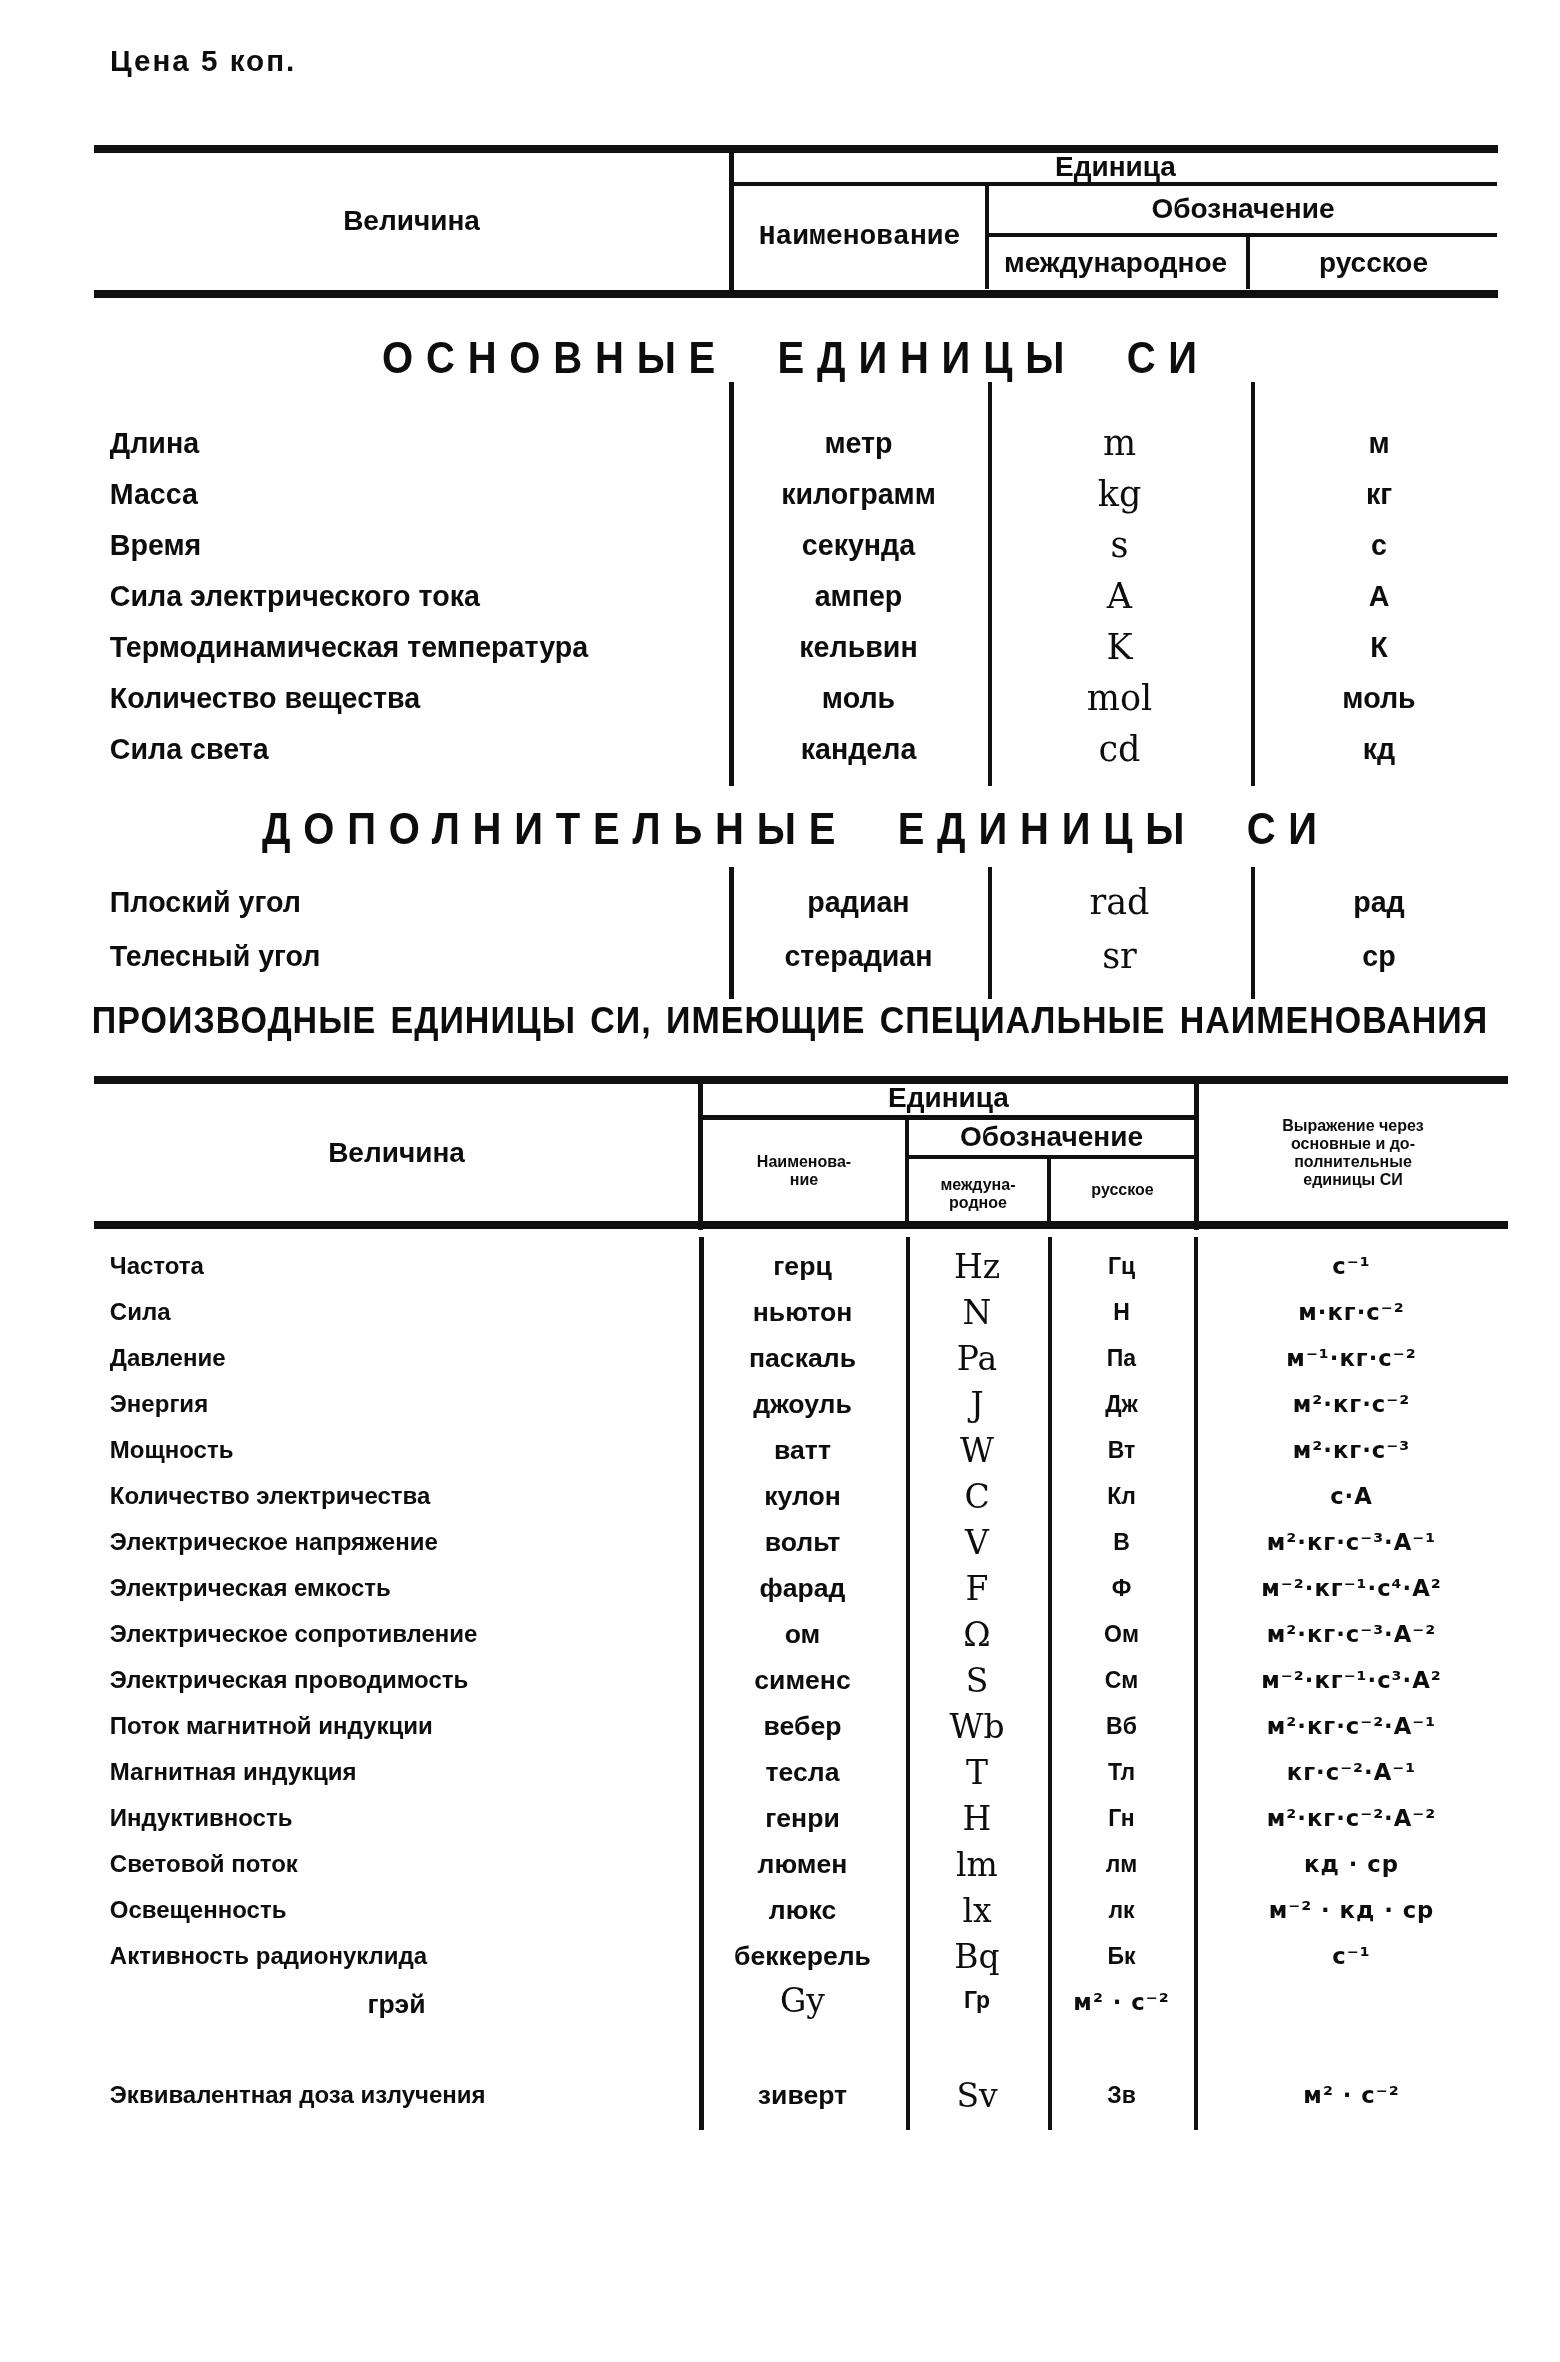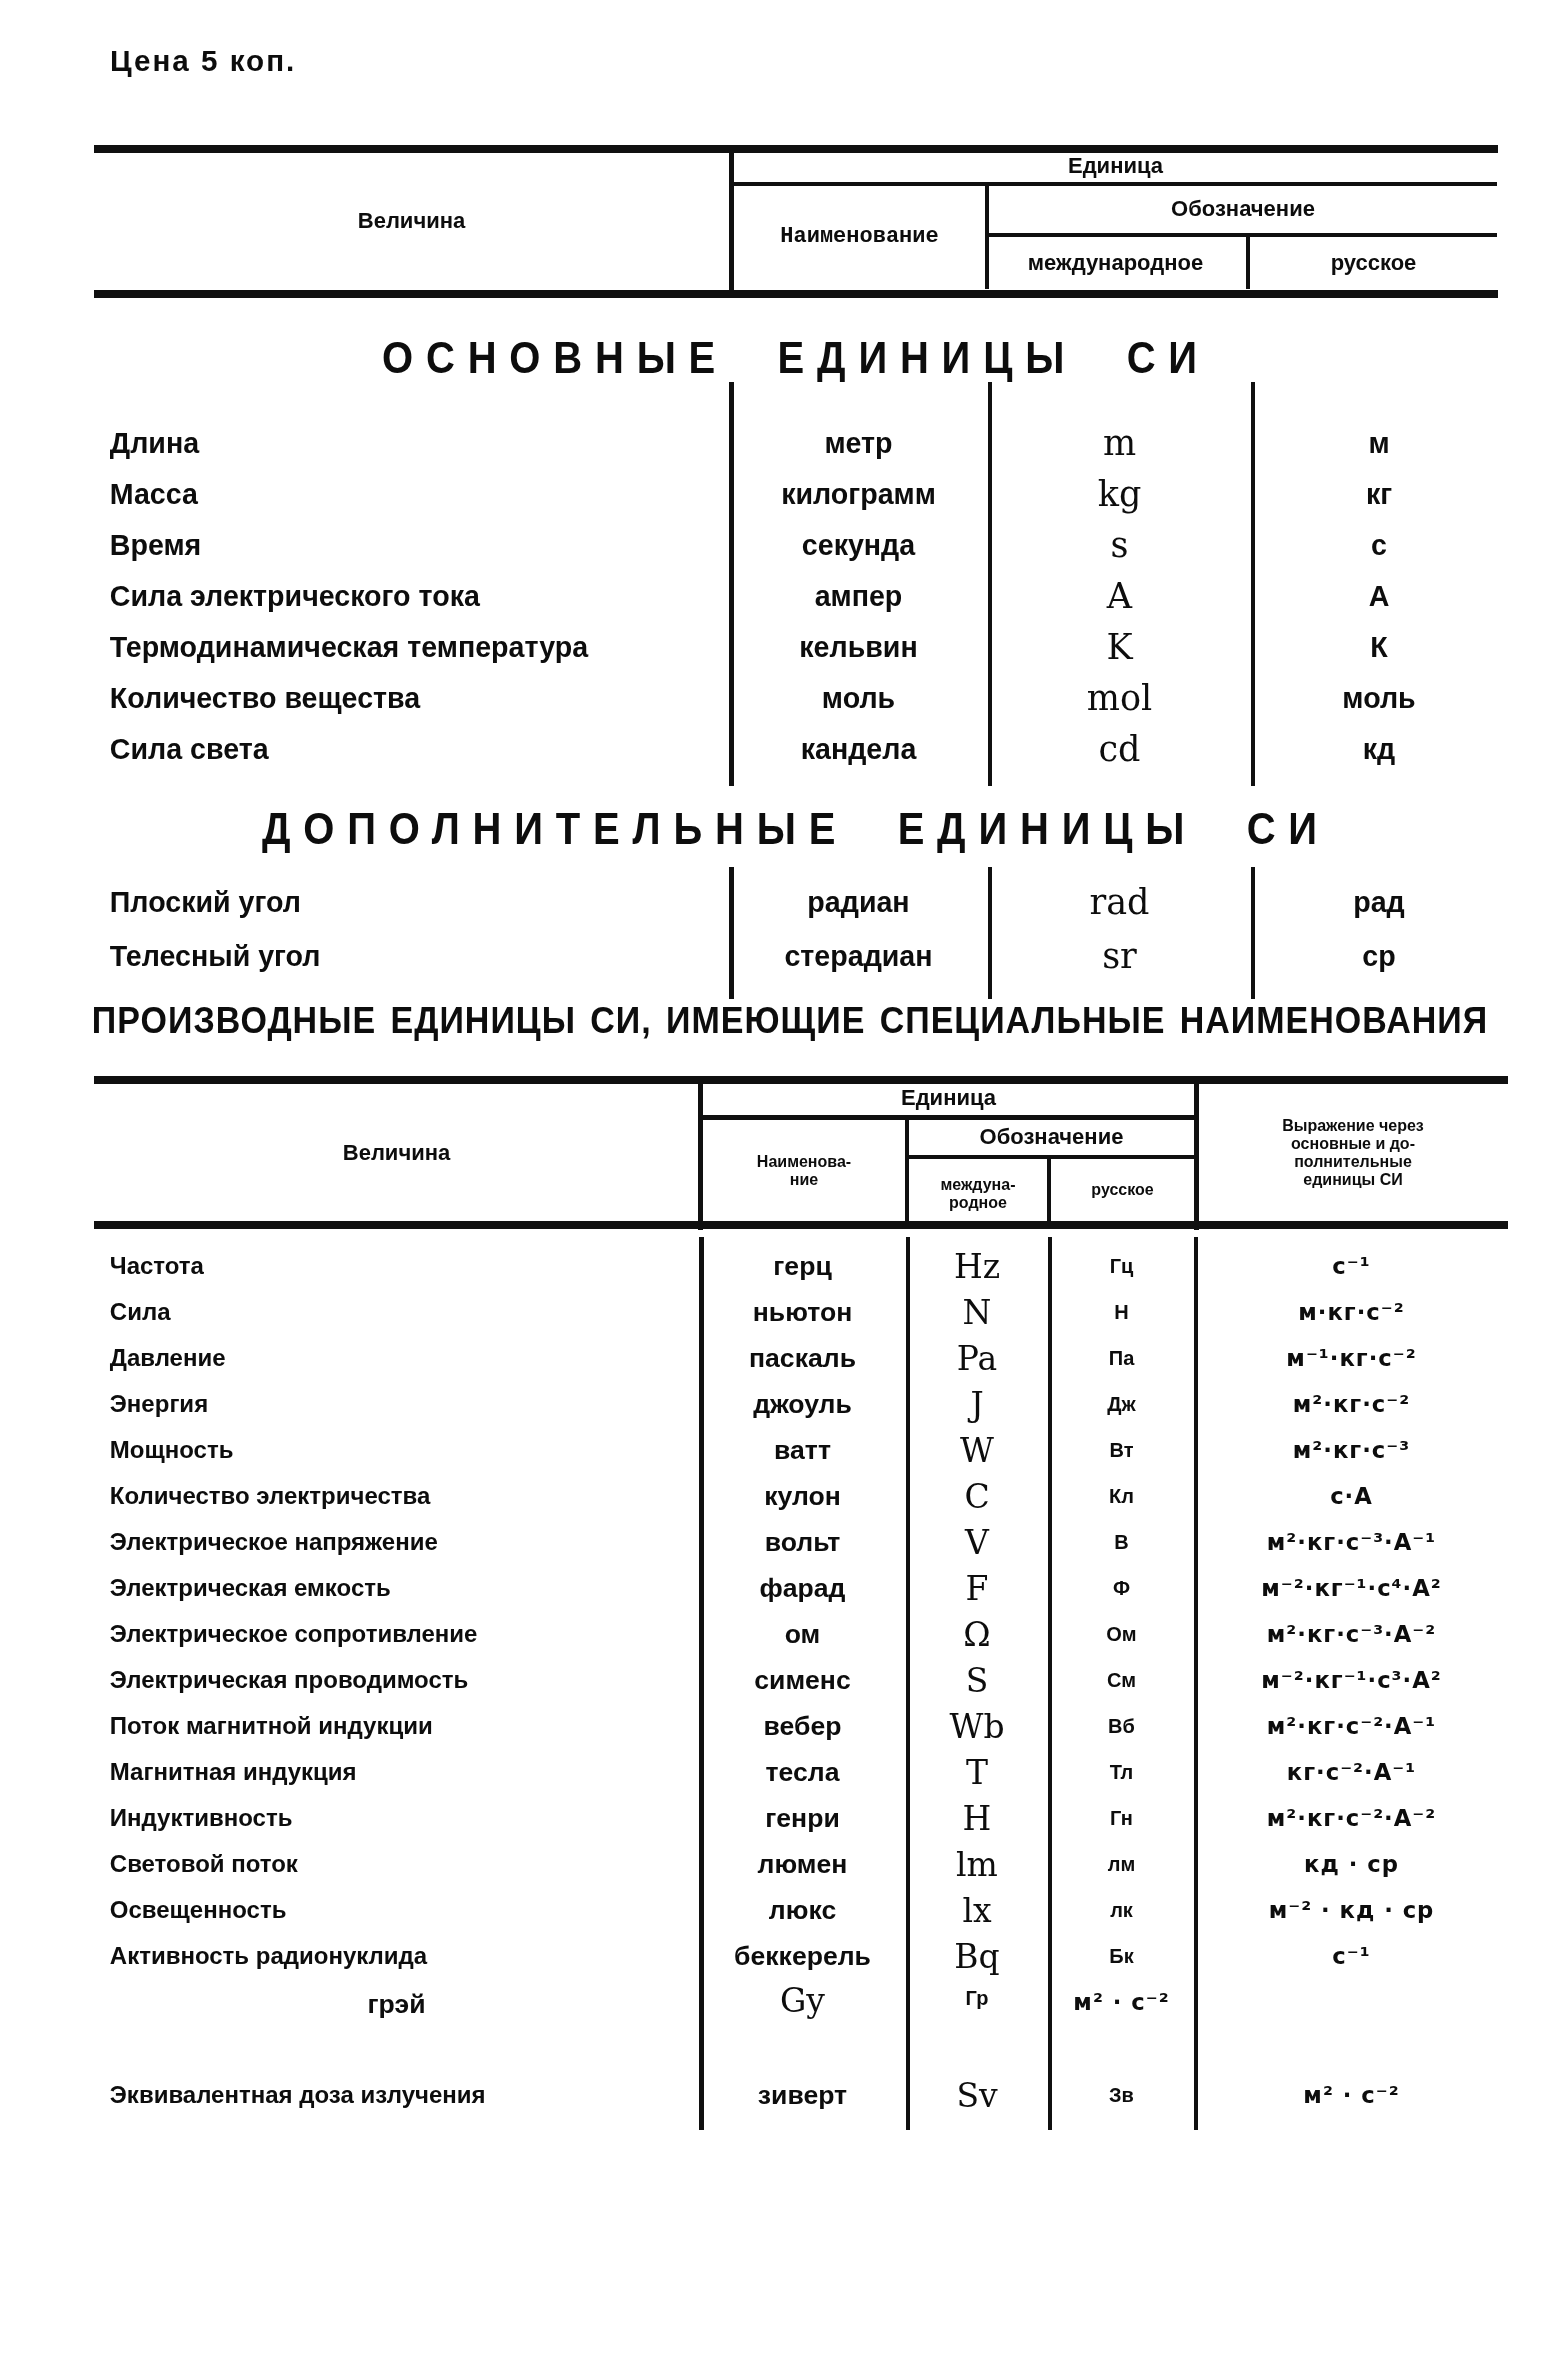--- a/index.html
+++ b/index.html
@@ -24,39 +24,39 @@
     transform:scaleY(1.12);transform-origin:center;
     white-space:nowrap;
   }
   .big-title{
     position:absolute;left:71px;width:1438px;
     text-align:center;font-size:34px;letter-spacing:1px;word-spacing:3.9px;
     transform:scaleY(1.08);white-space:nowrap;
   }
 
   
-  .hcell{font-size:22px;line-height:1.3;}
+  .hcell{font-size:28px;line-height:1.3;}
   .hsmall{font-size:16px;white-space:pre-line;}
 
   
   .t1rows{position:absolute;left:94px;width:1414px;}
   .t1row{display:grid;grid-template-columns:635px 259px 263px 256px;height:51px;}
   .t2rows{position:absolute;left:94px;width:1414px;}
   .t2row{display:grid;grid-template-columns:605px 207px 142px 147px 313px;height:46px;}
   .t2row.h2{height:93px;}
   .rcell{display:flex;align-items:center;justify-content:center;text-align:center;}
   .qcell{justify-content:flex-start;text-align:left;padding-left:15.8px;}
   .qtext{display:block;padding-left:57px;text-indent:-57px;white-space:pre-line;line-height:1.55;}
   .t1row .qcell,.t1row .ncell{font-size:28.6px;}
   .t1row .icell{font-family:"DejaVu Serif", serif;font-weight:normal;font-size:35px;}
   .t1row .rucell{font-size:28.6px;}
   .t2row .qcell{font-size:24px;}
   .t2row .ncell{font-size:26.6px;}
   .t2row .icell{font-family:"DejaVu Serif", serif;font-weight:normal;font-size:33px;}
-  .t2row .rucell{font-size:20px;}
+  .t2row .rucell{font-size:23px;}
   .t2row .ecell{font-family:"DejaVu Sans", sans-serif;font-weight:bold;font-size:22.7px;letter-spacing:1px;}
 </style>
 </head>
 <body>
 
 <div class="page">
 
   <div class="price">Цена 5 коп.</div>
 
   <div>

